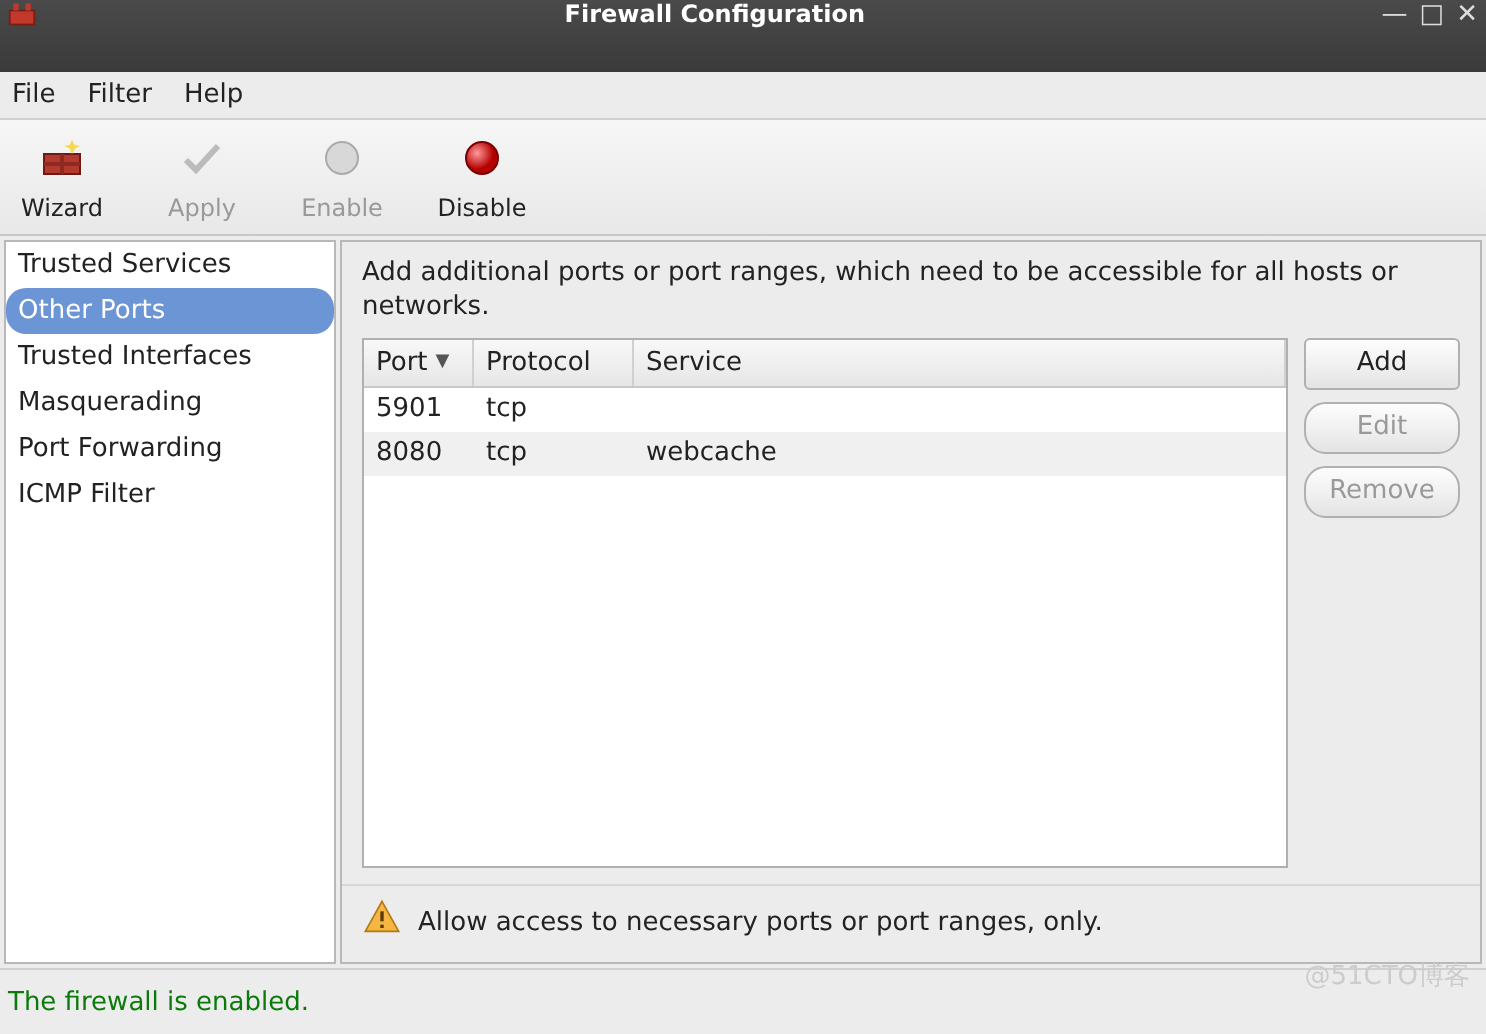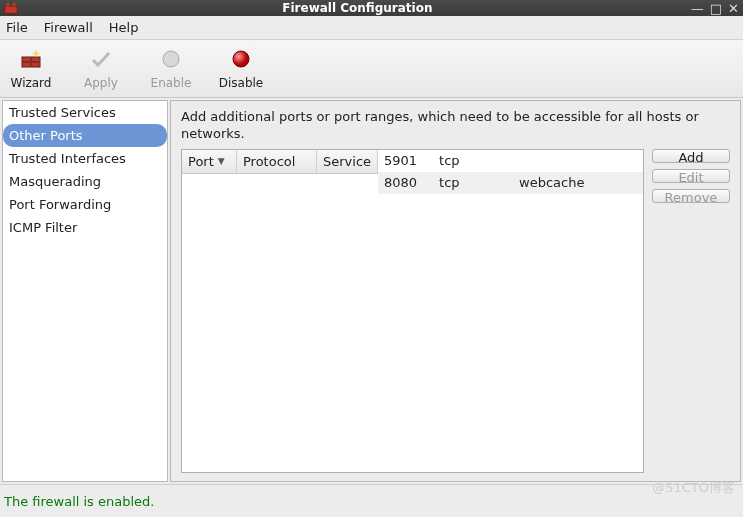--- a/index.html
+++ b/index.html
@@ -1,19 +1,19 @@
 <!DOCTYPE html>
 <html><head>
 <meta charset="utf-8">
 <style>
 * { box-sizing: border-box; margin: 0; padding: 0; font-family: "DejaVu Sans", "Liberation Sans", Arial, sans-serif; font-size: 13px; }
 body { width: 743px; height: 517px; background: #ececec; display: flex; flex-direction: column; overflow: hidden; color: #222; }
 
 
-.titlebar { background: linear-gradient(#4a4a4a,#3a3a3a); height: 16px; display: flex; align-items: center; color: #fff; padding: 0 4px; gap: 47px; }
+.titlebar { background: linear-gradient(#4a4a4a,#3a3a3a); height: 36px; display: flex; color: #fff; padding: 0 4px; gap: 47px; }
 .titlebar .appicon { width: 14px; height: 14px; margin-right: 6px; }
 .titlebar .title { flex: 1; text-align: center; font-weight: bold; font-size: 12px; }
 .titlebar .winbtns { display: flex; gap: 6px; font-size: 12px; }
 .titlebar .winbtns span { cursor: default; color:#ddd; }
 
 
 .menubar { background: #ececec; border-bottom: 1px solid #d0d0d0; height: 24px; display: flex; align-items: center; padding: 0 6px; gap: 16px; }
 .menubar span { cursor: default; }
 
 
@@ -26,35 +26,35 @@
 
 .mainrow { flex: 1; display: flex; min-height: 0; }
 .sidebar { width: 166px; background: #fff; border: 1px solid #b8b8b8; margin: 2px; overflow-y: auto; }
 .sidebar .item { padding: 4px 6px; cursor: default; }
 .sidebar .item.selected { background: #6b95d4; color: #fff; border-radius: 10px; }
 
 .content { flex: 1; margin: 2px 2px 2px 0; display: flex; flex-direction: column; border: 1px solid #b8b8b8; background: #ececec; }
 .content .desc { padding: 8px 10px 6px 10px; line-height: 1.3; }
 
 .tablewrap { flex: 1; display: flex; padding: 0 10px 8px 10px; gap: 8px; min-height: 0;}
-.tablebox { flex: 1; background: #fff; border: 1px solid #b0b0b0; display: flex; flex-direction: row; overflow: hidden; }
+.tablebox { flex: 1; background: #fff; border: 1px solid #b0b0b0; display: flex; flex-direction: column; overflow: hidden; }
 .thead { display: flex; background: linear-gradient(#f8f8f8,#e6e6e6); border-bottom: 1px solid #c8c8c8; height: 24px; }
 .thead .col { padding: 4px 6px; border-right: 1px solid #d0d0d0; display:flex; align-items:center; gap:4px; }
 .col.port { width: 55px; }
 .col.proto { width: 80px; }
 .col.svc { flex: 1; }
 .tbody { flex: 1; overflow: auto; }
 .trow { display: flex; height: 22px; align-items: center; }
 .trow:nth-child(even){ background:#f0f0f0; }
 .trow .col { padding: 2px 6px; }
 .arrow-down { font-size:9px; color:#555; }
 
 .btncol { width: 78px; display: flex; flex-direction: column; gap: 6px; }
-.btncol button { height: 14px; border: 1px solid #b0b0b0; background: linear-gradient(#fdfdfd,#e4e4e4); border-radius: 3px; color: #222; }
-.btncol button:disabled { color: #999; }
+.btncol button { height: 26px; border: 1px solid #b0b0b0; background: linear-gradient(#fdfdfd,#e4e4e4); border-radius: 3px; color: #222; }
+.btncol button:disabled { color: #999; border-radius: 11px; }
 
 .hintrow { display: flex; align-items: center; gap: 8px; padding: 6px 10px 8px 10px; border-top: 1px solid #d8d8d8; }
 .hintrow svg { width: 20px; height: 20px; flex-shrink:0; }
 
 .statusbar { height: 18px; padding: 16px 4px; color: #0a7a0a; border-top: 1px solid #d0d0d0; background:#ececec; display:flex; align-items:center; }
 .watermark { position:absolute; right:8px; bottom:20px; color:#ccc; font-size:13px; pointer-events:none;}
 </style>
 </head>
 <body>
 
@@ -69,21 +69,21 @@
   <span class="title">Firewall Configuration</span>
   <span class="winbtns">
     <span>—</span>
     <span>□</span>
     <span>✕</span>
   </span>
 </div>
 
 <div class="menubar">
   <span>File</span>
-  <span>Firewall</span>
+  <span>Filter</span>
   <span>Help</span>
 </div>
 
 <div class="toolbar">
   <div class="toolbtn">
     <span>
       <svg viewBox="0 0 24 24">
           <rect x="3" y="10" width="18" height="10" fill="#b33a2f" stroke="#6e1a12"></rect>
           <rect x="3" y="14" width="18" height="2" fill="#8e2a20"></rect>
           <rect x="11" y="10" width="2" height="10" fill="#8e2a20"></rect>
@@ -161,20 +161,30 @@
         </div>
       </div>
 
       <div class="btncol">
         <button>Add</button>
         <button disabled="">Edit</button>
         <button disabled="">Remove</button>
       </div>
     </div>
 
+    <div class="hintrow">
+      <span>
+        <svg viewBox="0 0 24 24">
+            <path d="M12 2 L22 20 H2 Z" fill="#f5b642" stroke="#b37a12"></path>
+            <rect x="11" y="8" width="2" height="6" fill="#5a3a00"></rect>
+            <rect x="11" y="16" width="2" height="2" fill="#5a3a00"></rect>
+          </svg>
+      </span>
+      <span>Allow access to necessary ports or port ranges, only.</span>
+    </div>
   </div>
 </div>
 
 <div class="statusbar">
   <span>The firewall is enabled.</span>
 </div>
 
 <div class="watermark">@51CTO博客</div>
 
 </body></html>

